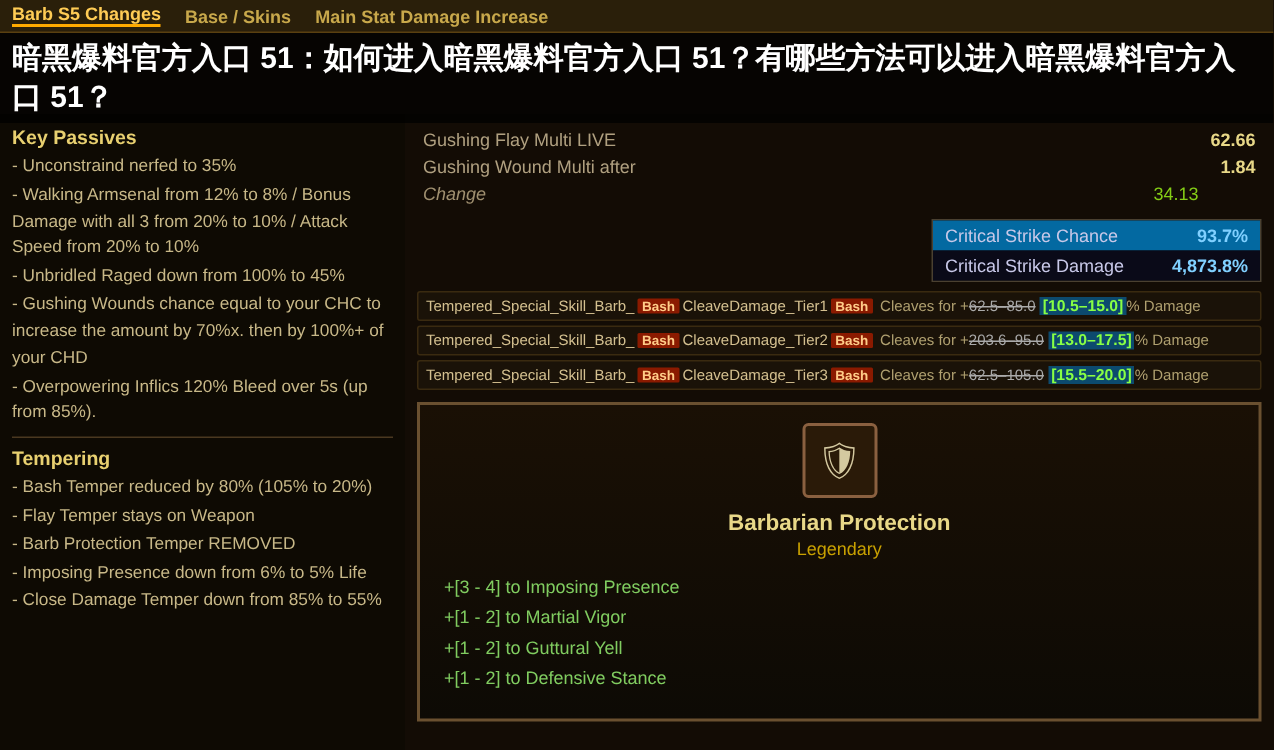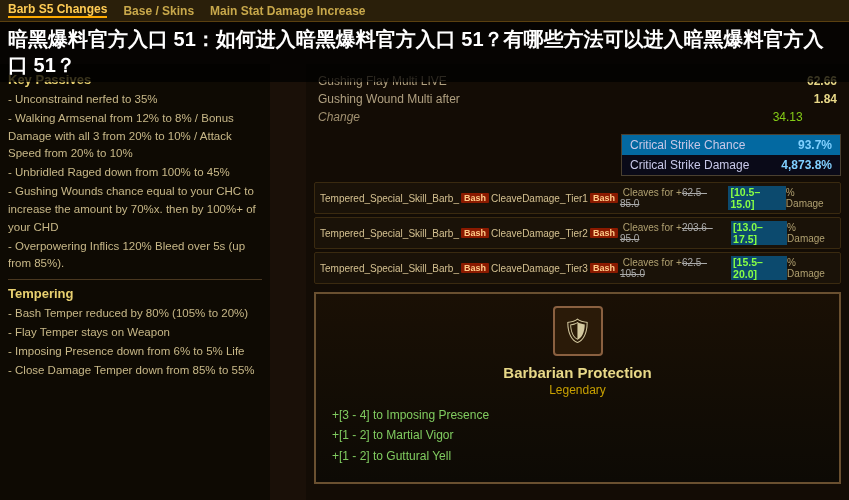--- a/index.html
+++ b/index.html
@@ -252,36 +252,37 @@
 <div class="top-bar">
   <span class="top-bar-item active">Barb S5 Changes</span>
   <span class="top-bar-item">Base / Skins</span>
   <span class="top-bar-item">Main Stat Damage Increase</span>
 </div>
 
 <div class="page-title-overlay">
   <h1>暗黑爆料官方入口 51：如何进入暗黑爆料官方入口 51？有哪些方法可以进入暗黑爆料官方入口 51？</h1>
 </div>
 
-<div class="content-area" style="top: 64px; gap: 36px;">
+<div class="content-area" style="top: 76px;">
 
   <div class="left-panel">
     <div class="section-title">Key Passives</div>
     <div>
       <div class="patch-note-line">- Unconstraind nerfed to 35%</div>
       <div class="patch-note-line">- Walking Armsenal from 12% to 8% / Bonus Damage with all 3 from 20% to 10% / Attack Speed from 20% to 10%</div>
       <div class="patch-note-line">- Unbridled Raged down from 100% to 45%</div>
       <div class="patch-note-line">- Gushing Wounds chance equal to your CHC to increase the amount by 70%x. then by 100%+ of your CHD</div>
       <div class="patch-note-line">- Overpowering Inflics 120% Bleed over 5s (up from 85%).</div>
     </div>
     <hr class="divider">
     <div class="section-title">Tempering</div>
     <div>
       <div class="patch-note-line">- Bash Temper reduced by 80% (105% to 20%)</div>
       <div class="patch-note-line">- Flay Temper stays on Weapon</div>
+      <div class="patch-note-line">- Barb Protection Temper REMOVED</div>
       <div class="patch-note-line">- Imposing Presence down from 6% to 5% Life</div>
       <div class="patch-note-line">- Close Damage Temper down from 85% to 55%</div>
     </div>
   </div>
 
   <div class="middle-panel">
 
     <table class="stat-table">
       <tbody>
           <tr>
@@ -341,17 +342,18 @@
     </div>
 
     <div class="legendary-box">
       <div class="legendary-icon">🛡</div>
       <div class="legendary-item-name">Barbarian Protection</div>
       <div class="legendary-rarity">Legendary</div>
       <div class="legendary-stat">
         <div>+[3 - 4] to Imposing Presence</div>
         <div>+[1 - 2] to Martial Vigor</div>
         <div>+[1 - 2] to Guttural Yell</div>
+        <div>+[1 - 2] to Defensive Stance</div>
       </div>
     </div>
 
   </div>
 </div>
 
 </body></html>

